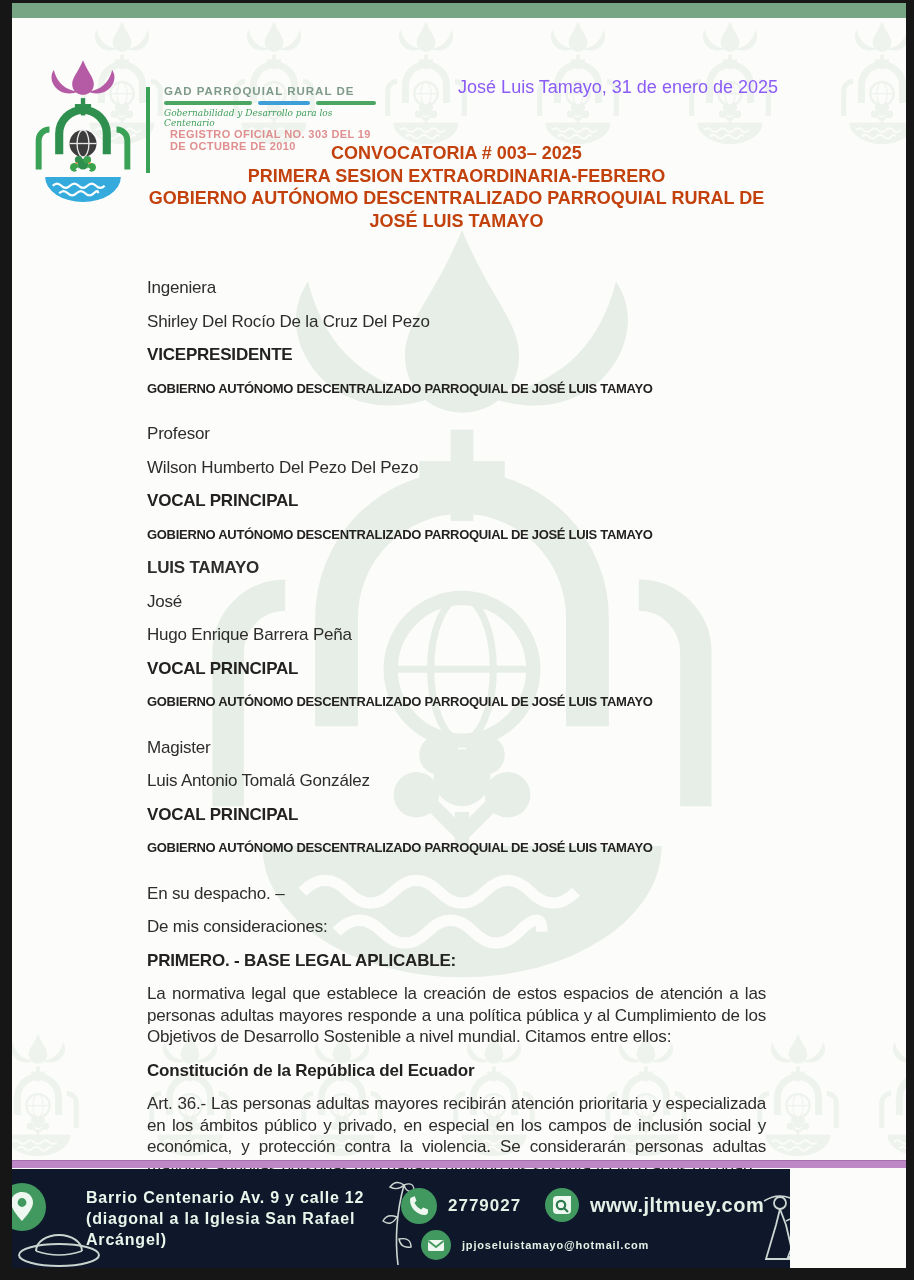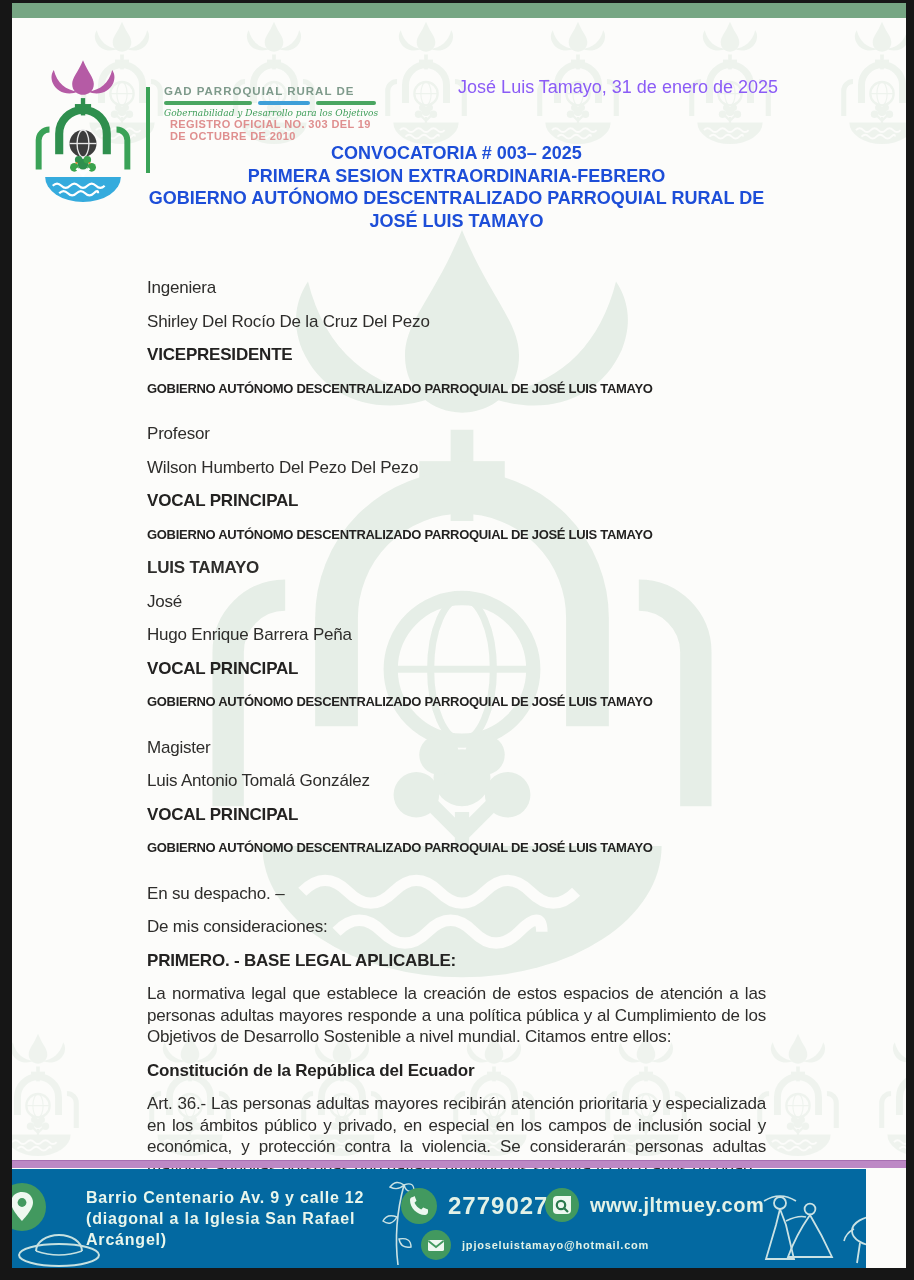--- a/index.html
+++ b/index.html
@@ -27,40 +27,40 @@
   .logo-bars i{display:block;height:4px;border-radius:2px;}
   .bar-g1{width:88px;background:#4aa661;}
   .bar-b{width:52px;background:#3e9fd8;}
   .bar-g2{width:60px;background:#4aa661;}
   .logo-slogan{margin-top:3px;font-family:"DejaVu Serif",serif;font-style:italic;font-size:9px;color:#3f9e5a;}
   .logo-registro{margin-top:0;font-size:11px;letter-spacing:.4px;color:#df8f8f;font-weight:bold;padding-left:6px;}
 
   
   .date{position:absolute;top:74px;left:123px;width:643px;text-align:right;font-size:18px;color:#8b5cf6;}
   .title{position:absolute;top:139px;left:123px;width:643px;text-align:center;font-weight:bold;
-         font-size:18px;line-height:22.5px;color:#1d4ed8;}
+         font-size:18px;line-height:22.5px;color:#c2410c;}
   .content{position:absolute;top:262px;left:123px;width:643px;font-size:17px;line-height:21.5px;
            color:#2e2d2b;letter-spacing:-.2px;}
   .content p{margin:12px;}
   .r-block{margin-bottom:24px;}
   .bold{font-weight:bold;color:#232221;}
   .org{font-weight:bold;text-align:justify;font-size:13px;letter-spacing:-.3px;color:#232221;}
   .orphan{margin-top:20px;margin-bottom:30px;font-weight:bold;}
   .mt30{margin-top:30px;} .mt18{margin-top:18px;} .mt22{margin-top:22px;} .mt24{margin-top:24px;}
   .just{text-align:justify;}
 
   
   .pinkline{position:absolute;left:0;top:1157px;width:894px;height:7px;background:#bd88c5;
             border-top:1px solid #a76fb1;}
-  .footer{position:absolute;left:0;top:1166px;width:854px;height:99px;background:#0369a1;overflow:hidden;}
+  .footer{position:absolute;left:0;top:1166px;width:778px;height:99px;background:#0f172a;overflow:hidden;}
   .f-address{position:absolute;left:74px;top:18px;width:320px;font-size:16px;font-weight:bold;
              letter-spacing:.8px;line-height:21px;color:#e9f6ec;}
   .f-pin{position:absolute;left:-16px;top:12px;}
   .f-row{position:absolute;display:flex;align-items:center;gap:10px;color:#e3f2e7;}
-  .f-phone{left:388px;top:18px;font-size:24px;font-weight:bold;letter-spacing:1px;}
+  .f-phone{left:388px;top:18px;font-size:17px;font-weight:bold;letter-spacing:1px;}
   .f-web{left:532px;top:18px;font-size:20px;font-weight:bold;letter-spacing:.5px;}
   .f-mail{left:408px;top:60px;font-size:11px;font-weight:bold;letter-spacing:.8px;}
   .f-doodle{position:absolute;opacity:.85;}
 </style>
 </head>
 <body>
 
 <div class="stage">
   <div class="page">
 
@@ -196,21 +196,21 @@
         <path d="M56 252 q8 -8 16 0 t16 0 t16 0 t16 0 t8 0" fill="none" stroke="#fff" stroke-width="4"></path>
       </svg>
       <i class="logo-divider"></i>
       <div class="logo-text">
         <div class="logo-small">GAD PARROQUIAL RURAL DE</div>
         <div class="logo-bars">
           <i class="bar-g1"></i>
             <i class="bar-b"></i>
             <i class="bar-g2"></i>
         </div>
-        <div class="logo-slogan">Gobernabilidad y Desarrollo para los Objetivos</div>
+        <div class="logo-slogan">Gobernabilidad y Desarrollo para los Centenario</div>
         <div class="logo-registro">REGISTRO OFICIAL NO. 303 DEL 19 DE OCTUBRE DE 2010</div>
       </div>
     </div>
 
     <div class="date">José Luis Tamayo, 31 de enero de 2025</div>
 
     <div class="title">
       <div>CONVOCATORIA # 003– 2025</div>
       <div>PRIMERA SESION EXTRAORDINARIA-FEBRERO</div>
       <div>GOBIERNO AUTÓNOMO DESCENTRALIZADO PARROQUIAL RURAL DE JOSÉ LUIS TAMAYO</div>

